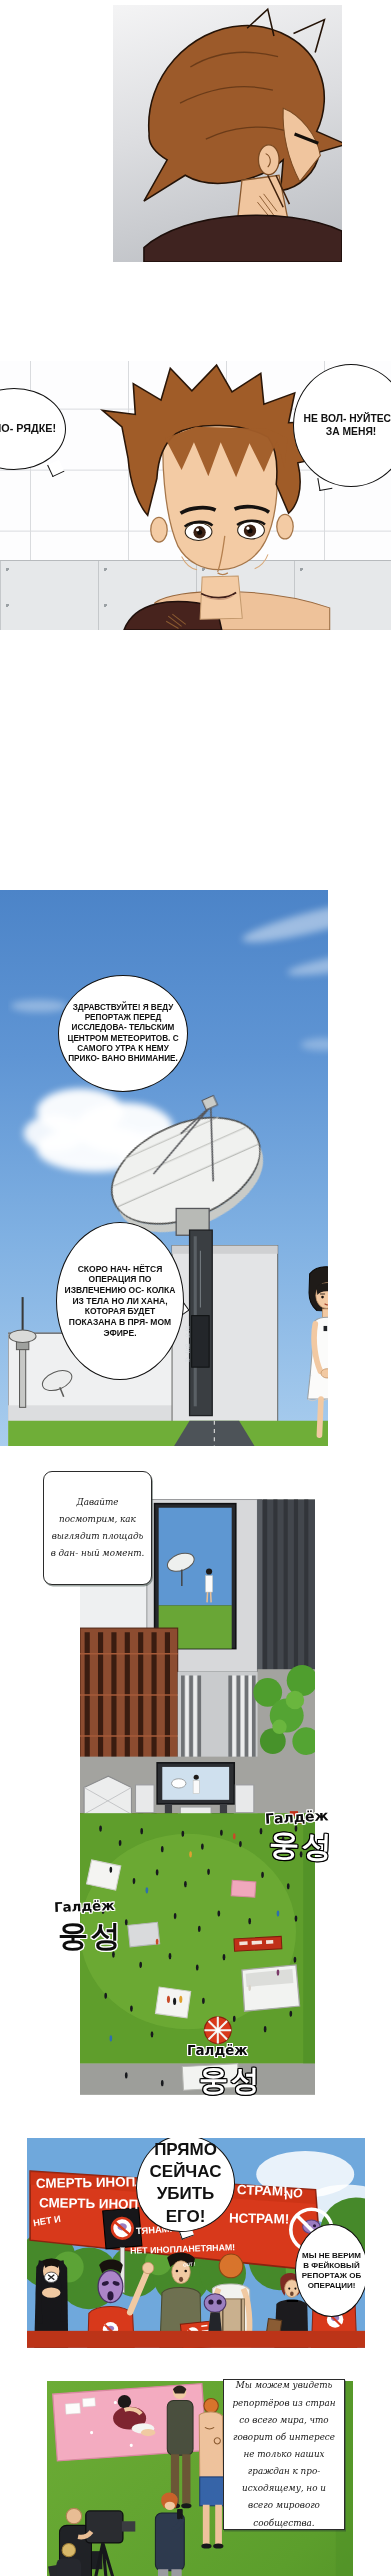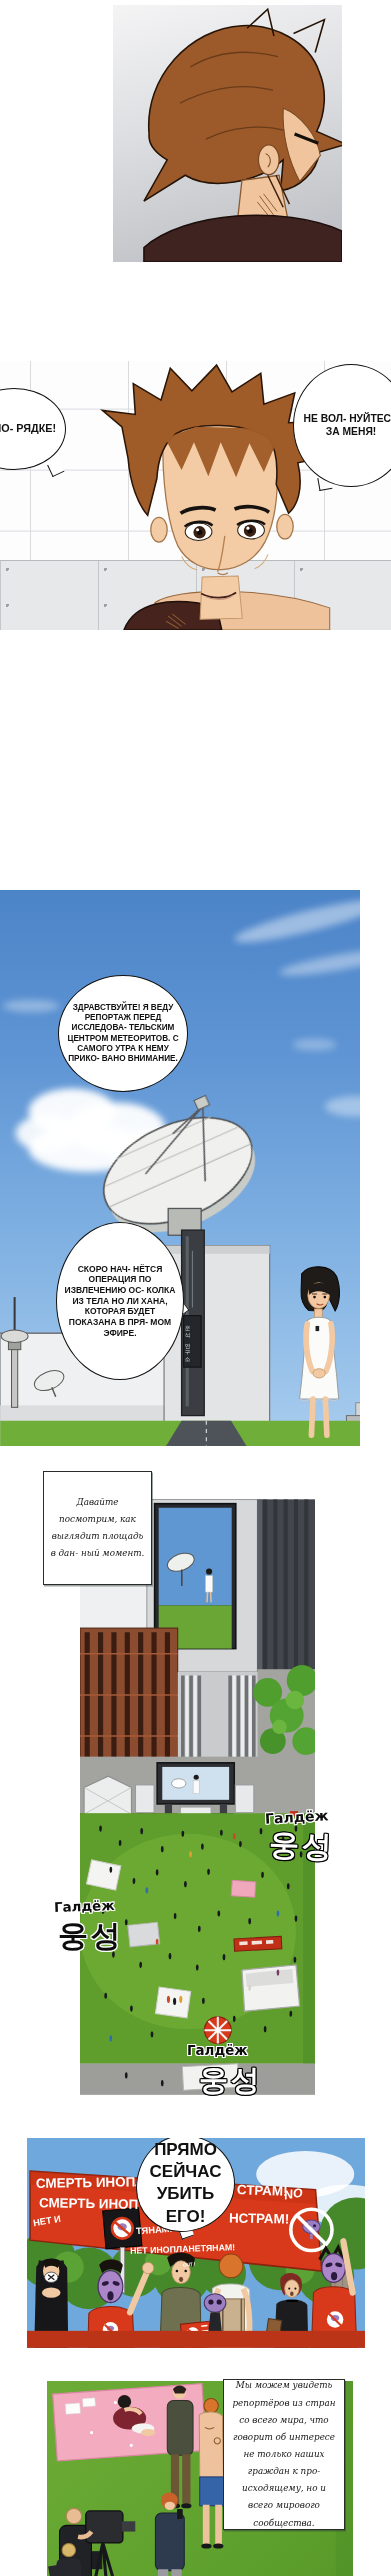--- a/index.html
+++ b/index.html
@@ -109,21 +109,21 @@
       <path d="M390,452 C410,463 440,463 458,450" fill="none" stroke="#40201a" stroke-width="3.5"></path>
       <path d="M398,458 C414,466 438,466 452,456" fill="none" stroke="#c8987a" stroke-width="2"></path>
       <path d="M352,380 C360,396 372,404 382,406 M520,376 C514,392 504,400 494,404" stroke="#d8a878" stroke-width="2" fill="none"></path>
     </svg>
     <div class="bubble" style="left:-38px;top:27px;width:104px;height:82px;font-size:10.8px;">Я В ПО- РЯДКЕ!</div>
     <div class="tail" style="left:49px;top:101px;transform:rotate(65deg);"></div>
     <div class="bubble" style="left:293px;top:3.1px;width:116px;height:123px;font-size:10.3px;">НЕ ВОЛ- НУЙТЕСЬ ЗА МЕНЯ!</div>
     <div class="tail" style="left:318px;top:116px;transform:rotate(80deg);"></div>
   </section>
 
-  <section id="panel3" class="panel" style="left:0;top:890px;width:360px;height:556px;">
+  <section id="panel3" class="panel" style="left:0;top:890px;width:320px;height:556px;padding-left:8px;">
     <svg width="392" height="556" viewBox="0 0 760 1079">
       <defs>
           <filter id="bl">
             <feGaussianBlur stdDeviation="7"></feGaussianBlur>
           </filter>
         </defs>
       <g filter="url(#bl)" fill="#ffffff">
         <ellipse cx="600" cy="60" rx="150" ry="20" opacity=".45" transform="rotate(-14 600 60)"></ellipse>
         <ellipse cx="660" cy="140" rx="120" ry="15" opacity=".4" transform="rotate(-10 660 140)"></ellipse>
         <ellipse cx="60" cy="225" rx="55" ry="12" opacity=".35"></ellipse>
@@ -191,21 +191,21 @@
         <rect x="612" y="846" width="7" height="10" fill="#202226"></rect>
         <path d="M607,988 L604,1058 M631,988 L634,1058" stroke="#f2c9a2" stroke-width="11" stroke-linecap="round"></path>
       </g>
     </svg>
     <div class="vpole" style="left:184px;top:431px;height:49px;">운석 연구소</div>
     <div class="bubble" style="left:58px;top:85px;width:130px;height:117px;font-size:8.2px;border-radius:50%;">ЗДРАВСТВУЙТЕ! Я ВЕДУ РЕПОРТАЖ ПЕРЕД ИССЛЕДОВА- ТЕЛЬСКИМ ЦЕНТРОМ МЕТЕОРИТОВ. С САМОГО УТРА К НЕМУ ПРИКО- ВАНО ВНИМАНИЕ.</div>
     <div class="bubble" style="left:56px;top:332px;width:128px;height:158px;font-size:8.5px;">СКОРО НАЧ- НЁТСЯ ОПЕРАЦИЯ ПО ИЗВЛЕЧЕНИЮ ОС- КОЛКА ИЗ ТЕЛА НО ЛИ ХАНА, КОТОРАЯ БУДЕТ ПОКАЗАНА В ПРЯ- МОМ ЭФИРЕ.</div>
     <div class="tail" style="left:174px;top:412px;transform:rotate(-35deg);"></div>
   </section>
 
-  <div class="caption" style="left:43px;top:1471px;width:109px;height:114px;font-size:8.8px;line-height:1.95;">Давайте посмотрим, как выглядит площадь в дан- ный момент.</div>
+  <div class="caption" style="left:43px;top:1471px;width:109px;height:114px;font-size:8.8px;line-height:1.95;border-radius:9px;">Давайте посмотрим, как выглядит площадь в дан- ный момент.</div>
 
   <section class="panel" style="left:80px;top:1499px;width:235px;height:596px;background:#b9bab6;">
     <svg width="235" height="596" viewBox="0 0 457 1157">
       <rect x="0" y="0" width="130" height="260" fill="#eef0f1"></rect>
       <rect x="130" y="0" width="215" height="335" fill="#d7d8da" stroke="#9a9b9d" stroke-width="2"></rect>
       <g>
         <rect x="145" y="8" width="158" height="282" fill="#26282c" stroke="#0f1012" stroke-width="3"></rect>
         <rect x="153" y="16" width="142" height="190" fill="#5e97d2"></rect>
         <ellipse cx="196" cy="122" rx="27" ry="16" transform="rotate(-20 196 122)" fill="#eef0ee" stroke="#5a5a58" stroke-width="2"></ellipse>
         <path d="M198,136 L198,168" stroke="#44464a" stroke-width="3"></path>
@@ -476,20 +476,21 @@
     <div class="banner-text" style="left:109px;top:87px;font-size:9.3px;transform:rotate(-4deg);">ТЯНАМ!</div>
     <div class="banner-text" style="left:210px;top:45px;font-size:13.4px;transform:rotate(2deg);">СТРАМ!</div>
     <div class="banner-text" style="left:202px;top:73px;font-size:13.4px;transform:rotate(1deg);">НСТРАМ!</div>
     <div class="banner-text" style="left:103px;top:106px;font-size:8.8px;transform:rotate(-2deg);">НЕТ ИНОПЛАНЕТЯНАМ!</div>
     <div class="banner-text" style="left:257px;top:49px;font-size:12.4px;font-style:italic;transform:rotate(-10deg);">NO</div>
     <div class="banner-text" style="left:156px;top:124px;font-size:4.6px;transform:rotate(-6deg);">OUT !</div>
 
     <div class="bubble" style="left:109px;top:-3.1px;width:99px;height:97px;font-size:17px;line-height:1.3;
          border-radius:48% 52% 55% 45% / 55% 50% 50% 45%;">ПРЯМО СЕЙЧАС УБИТЬ ЕГО!</div>
     <div class="tail" style="left:152px;top:87px;transform:rotate(70deg);"></div>
+    <div class="bubble" style="left:268px;top:86px;width:73px;height:93px;font-size:8px;padding:4.1px;">МЫ НЕ ВЕРИМ В ФЕЙКОВЫЙ РЕПОРТАЖ ОБ ОПЕРАЦИИ!</div>
   </section>
 
   <section id="panel6" class="panel" style="left:47px;top:2381px;width:306px;height:297px;">
     <svg width="306" height="297" viewBox="0 0 593 576">
       <rect x="560" y="0" width="33" height="576" fill="#4e8f26" opacity=".5"></rect>
       <g transform="rotate(-4 160 80)">
         <rect x="15" y="15" width="290" height="130" fill="#f3abc0" stroke="#d888a0" stroke-width="2.5"></rect>
         <g fill="#fff">
             <circle cx="45" cy="45" r="3"></circle>
             <circle cx="85" cy="95" r="3"></circle>

